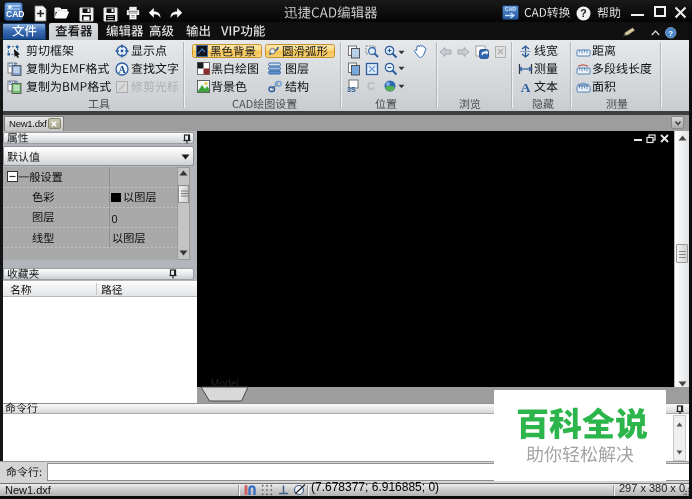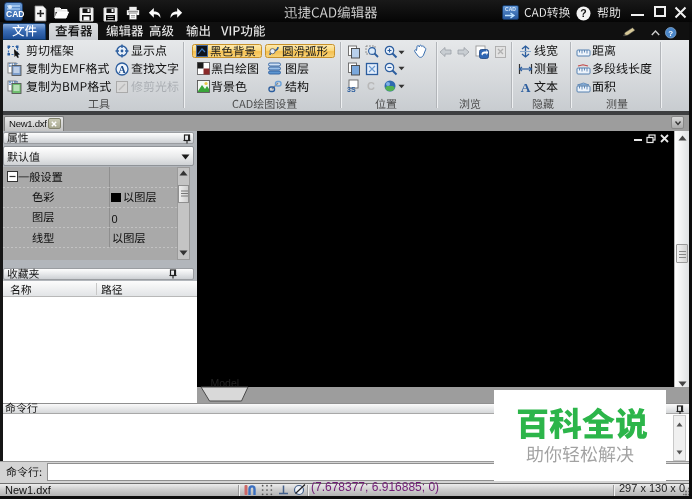--- a/index.html
+++ b/index.html
@@ -521,22 +521,22 @@
         <circle cx="9.5" cy="9.5" r="0.8"></circle>
       </g>
     </svg>
 <svg class="tx" style="left:277.5px;top:483.5px" width="11" height="12" viewBox="0 0 11 12">
 <path d="M5.5 1.5 V9.5 M1 9.5 H10" stroke="#44608a" stroke-width="1.5"></path>
     </svg>
 <svg class="tx" style="left:292.5px;top:483px" width="13" height="13" viewBox="0 0 13 13">
 <circle cx="6" cy="7" r="4.5" fill="#eef2f8" stroke="#44608a" stroke-width="1.2"></circle>
 <path d="M2.5 10.5 L12 1.5" stroke="#222" stroke-width="1.2"></path>
     </svg>
-<div class="abs" style="left:311px;top:480px;width:160px;height:12px;font:12px 'Liberation Sans';color:#701a75">(7.678377; 6.916885; 0)</div>
-<div class="abs" style="left:619px;top:481.5px;width:70px;height:12px;font:11px 'Liberation Sans';color:#222">297 x 130 x 0</div>
+<div class="abs" style="left:311px;top:480px;width:160px;height:12px;font:12px 'Liberation Sans';color:#000000">(7.678377; 6.916885; 0)</div>
+<div class="abs" style="left:619px;top:481.5px;width:70px;height:12px;font:11px 'Liberation Sans';color:#222">297 x 380 x 0</div>
 <svg class="tx" style="left:682.5px;top:487px" width="8" height="9" viewBox="0 0 8 9">
 <g fill="#666">
         <circle cx="6" cy="1.5" r="1"></circle>
         <circle cx="3" cy="4.5" r="1"></circle>
         <circle cx="6" cy="4.5" r="1"></circle>
 <circle cx="0.8" cy="7.5" r="0.8"></circle>
         <circle cx="3" cy="7.5" r="1"></circle>
         <circle cx="6" cy="7.5" r="1"></circle>
       </g>
     </svg>

